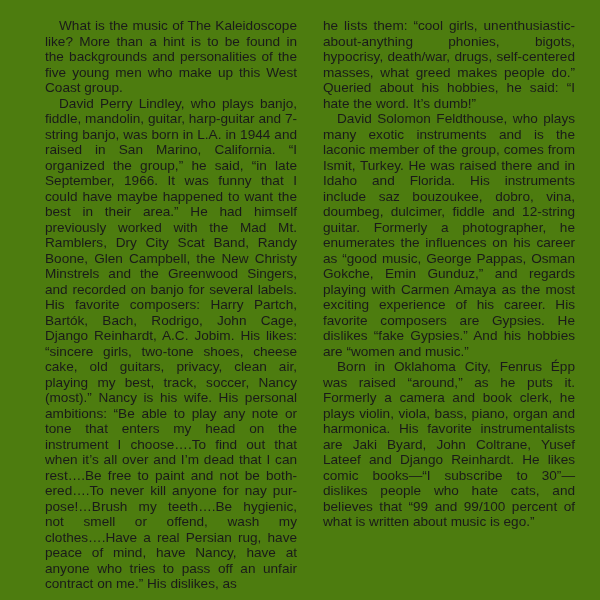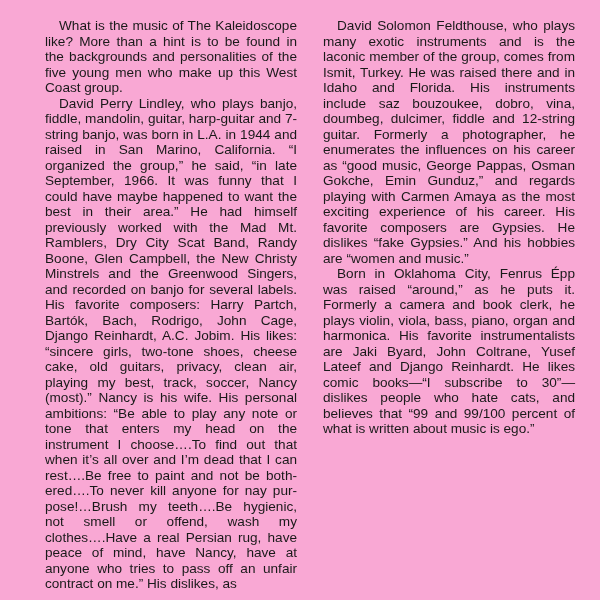--- a/index.html
+++ b/index.html
@@ -1,19 +1,19 @@
 <!DOCTYPE html>
 <html><head>
 <meta charset="utf-8">
 <style>
   html, body { margin: 0; padding: 0; background: #ffffff; }
   body { width: 600px; height: 600px; overflow: hidden; position: relative; }
   .page {
     position: absolute; left: 0; top: 0; width: 600px; height: 600px;
-    background: #f9a8d4;
+    background: #4d7c0f;
   }
   .col {
     position: absolute; top: 18px;
     font-family: "Liberation Sans", sans-serif;
     font-size: 13.6px;
     line-height: 15.5px;
     color: #1a1a1a;
     text-align: justify;
     hyphens: manual;
   }
@@ -24,16 +24,17 @@
 </style>
 </head>
 <body>
 
 <div class="page">
   <div class="col col-left">
     <p>What is the music of The Kaleidoscope like? More than a hint is to be found in the backgrounds and personalities of the five young men who make up this West Coast group.</p>
     <p>David Perry Lindley, who plays banjo, fid­dle, mandolin, guitar, harp-guitar and 7-string banjo, was born in L.A. in 1944 and raised in San Marino, California. “I organized the group,” he said, “in late September, 1966. It was funny that I could have maybe hap­pened to want the best in their area.” He had himself previously worked with the Mad Mt. Ramblers, Dry City Scat Band, Randy Boone, Glen Campbell, the New Christy Minstrels and the Greenwood Singers, and recorded on banjo for several labels. His favorite composers: Harry Partch, Bartók, Bach, Rodrigo, John Cage, Django Reinhardt, A.C. Jobim. His likes: “sincere girls, two-tone shoes, cheese cake, old gui­tars, privacy, clean air, playing my best, track, soccer, Nancy (most).” Nancy is his wife. His personal ambitions: “Be able to play any note or tone that enters my head on the instrument I choose….To find out that when it’s all over and I’m dead that I can rest….Be free to paint and not be both­ered….To never kill anyone for nay pur­pose!…Brush my teeth….Be hygienic, not smell or offend, wash my clothes….Have a real Persian rug, have peace of mind, have Nancy, have at anyone who tries to pass off an unfair contract on me.” His dislikes, as</p>
   </div>
   <div class="col col-right">
+    <p class="cont">he lists them: “cool girls, unenthusiastic-about-anything phonies, bigots, hypocrisy, death/war, drugs, self-centered masses, what greed makes people do.” Queried about his hobbies, he said: “I hate the word. It’s dumb!”</p>
     <p>David Solomon Feldthouse, who plays many exotic instruments and is the laconic member of the group, comes from Ismit, Turkey. He was raised there and in Idaho and Florida. His instruments include saz bouzoukee, dobro, vina, doumbeg, dulcimer, fiddle and 12-string guitar. Formerly a pho­tographer, he enumerates the influences on his career as “good music, George Pappas, Osman Gokche, Emin Gunduz,” and regards playing with Carmen Amaya as the most exciting experience of his career. His favorite composers are Gypsies. He dislikes “fake Gypsies.” And his hobbies are “women and music.”</p>
     <p>Born in Oklahoma City, Fenrus Épp was raised “around,” as he puts it. Formerly a camera and book clerk, he plays violin, viola, bass, piano, organ and harmonica. His favorite instrumentalists are Jaki Byard, John Coltrane, Yusef Lateef and Django Reinhardt. He likes comic books—“I sub­scribe to 30”—dislikes people who hate cats, and believes that “99 and 99/100 percent of what is written about music is ego.”</p>
   </div>
 </div>
 
 </body></html>

